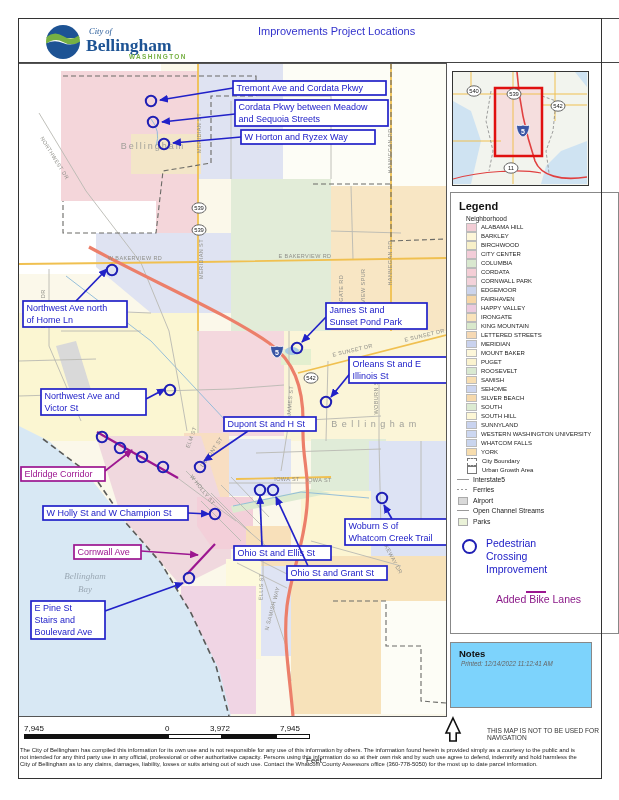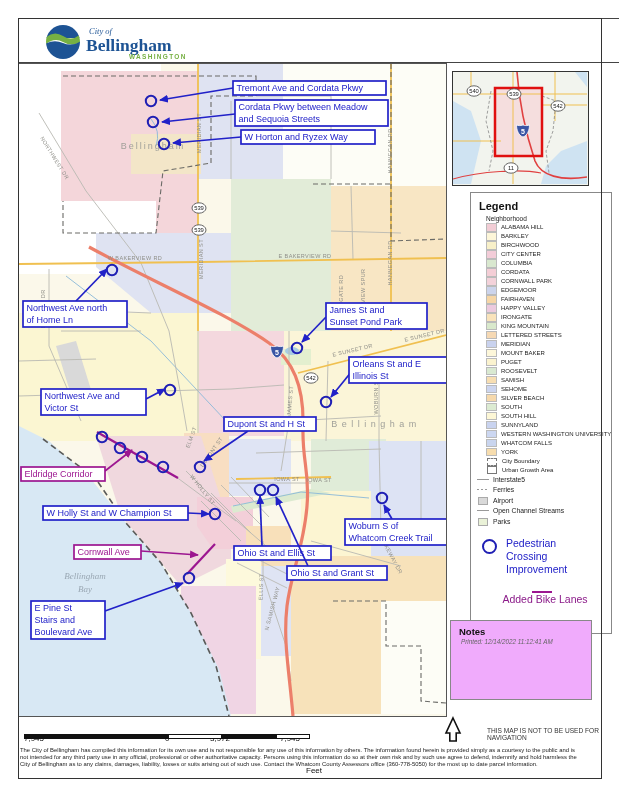--- a/index.html
+++ b/index.html
@@ -7,46 +7,46 @@
        font-family:"Liberation Sans", sans-serif; -webkit-font-smoothing:antialiased;}
   .abs{position:absolute;}
   
   #header{left:18px;top:18px;width:611px;height:45px;border:1.5px solid #444;background:#fff;box-sizing:border-box;}
   #title-block{left:258px;top:24px;width:220px;color:#3232cc;font-size:11px;line-height:14px;}
   
   #map-frame{left:18px;top:63px;width:429px;height:654px;border:1px solid #555;box-sizing:border-box;background:#fbf8ea;}
   #map-svg{position:absolute;left:0;top:0;}
   
   #inset-box{left:452px;top:71px;width:137px;height:115px;border:1.5px solid #333;box-sizing:border-box;background:#f2f4ee;}
-  #legend-box{left:470px;top:192px;width:142px;height:442px;border:1px solid #888;box-sizing:border-box;background:#fff;overflow:hidden;}
+  #legend-box{left:450px;top:192px;width:169px;height:442px;border:1px solid #888;box-sizing:border-box;background:#fff;overflow:hidden;}
   #legend-title{margin:7px 0 3px 8px;font-size:11px;font-weight:bold;color:#111;}
   #legend-group{margin:0 0 2px 15px;font-size:6.5px;color:#222;}
   .lg-item{display:flex;align-items:center;margin:0 0 2.2px 15px;height:6.8px;}
   .lg-sw{width:9px;height:6.5px;border:0.5px solid #bbb;margin-right:4px;flex:0 0 auto;}
   .lg-lab{font-size:6px;color:#222;white-space:nowrap;}
   .lg-layer{display:flex;align-items:center;margin:0 0 3.5px 6px;height:7px;}
   .lg-layer .lg-lab{font-size:6.8px;}
   .lg-ic{width:12px;height:7px;margin-right:4px;flex:0 0 auto;position:relative;}
   .lg-ic .ln{position:absolute;left:0;top:3px;width:12px;height:1px;background:#999;}
   .lg-ic .ln.dash{background:repeating-linear-gradient(90deg,#999 0 2px,transparent 2px 4px);}
   .lg-ic .bx{position:absolute;left:1px;top:0;width:8px;height:6px;border:1px solid #777;}
   .lg-ic .bx.dash{border-style:dashed;}
   .lg-ic .sw{position:absolute;left:1px;top:0;width:8px;height:6px;border:0.5px solid #aaa;}
   #lg-ped{display:flex;margin:12px 0 0 8px;align-items:flex-start;}
   #lg-ped-circle{width:11px;height:11px;border:2.5px solid #1f1fb4;border-radius:50%;margin:2px 9px 0 3px;flex:0 0 auto;}
   #lg-ped-text{color:#2121c8;font-size:10.5px;line-height:13px;}
   #lg-bike{display:flex;margin:15px 0 0 8px;align-items:center;flex-direction:column;}
   #lg-bike-line{width:20px;height:2px;background:#9c1690;margin:0 8px 0 2px;flex:0 0 auto;}
   #lg-bike-text{color:#8b1a89;font-size:10.5px;}
-  #notes-box{left:450px;top:620px;width:142px;height:80px;border:1px solid #888;box-sizing:border-box;background:#f0abfc;}
+  #notes-box{left:450px;top:642px;width:142px;height:66px;border:1px solid #888;box-sizing:border-box;background:#7dd3fc;}
   #notes-title{margin:5px 0 1px 8px;font-size:9.5px;font-weight:bold;color:#111;}
   #notes-printed{margin:1px 0 0 10px;font-size:6.3px;color:#666;font-style:italic;}
   
   #scalebar{left:24px;top:724px;width:300px;height:18px;}
-  .sb-lab{position:absolute;top:10px;font-size:8px;color:#111;}
+  .sb-lab{position:absolute;top:0;font-size:8px;color:#111;}
   .sb-seg{position:absolute;top:10px;height:4.5px;box-sizing:border-box;}
   #nav-text{left:487px;top:727px;font-size:6.6px;color:#333;}
   #north-arrow{left:443px;top:716px;}
   .disc{position:absolute;left:20px;width:578px;font-size:5.9px;color:#222;}
   #outer-border{left:18px;top:18px;width:584px;height:761px;border:1.5px solid #333;box-sizing:border-box;pointer-events:none;}
   #hdr-city{font-family:"Liberation Serif",serif;}
 </style>
 </head>
 <body>
 
@@ -61,20 +61,21 @@
       <rect x="22" y="5" width="36" height="14" fill="#1d5394"></rect>
       <path d="M22,19 Q31,11 40,17 T58,15 L58,23 Q49,28 40,23 T22,26 Z" fill="#76b043"></path>
       <path d="M22,25 Q31,20 40,24 T58,22 L58,41 L22,41 Z" fill="#1d5394"></path>
     </g>
     <text id="hdr-cityof" x="66" y="15" font-size="8.5" font-style="italic" fill="#1d5394" font-family="Liberation Serif, serif">City of</text>
     <text id="hdr-city" x="63" y="32" font-size="17.5" font-weight="bold" fill="#1d5394" font-family="Liberation Serif, serif">Bellingham</text>
     <text x="106" y="40" font-size="6.5" font-weight="bold" fill="#76b043" letter-spacing="1.3">WASHINGTON</text>
   </svg>
 </div>
 <div id="title-block" class="abs">
+  <div>Improvements Project Locations</div>
 </div>
 
 <div id="map-frame" class="abs">
 <svg id="map-svg" width="427" height="652" viewBox="18 63 427 652">
   <defs>
     <marker id="ah-blue" markerUnits="userSpaceOnUse" markerWidth="10" markerHeight="8" refX="8" refY="4" orient="auto">
       <path d="M0,0 L9,4 L0,8 Z" fill="#2121c8"></path>
         </marker>
     <marker id="ah-mag" markerUnits="userSpaceOnUse" markerWidth="10" markerHeight="8" refX="8" refY="4" orient="auto">
       <path d="M0,0 L9,4 L0,8 Z" fill="#9c1690"></path>

